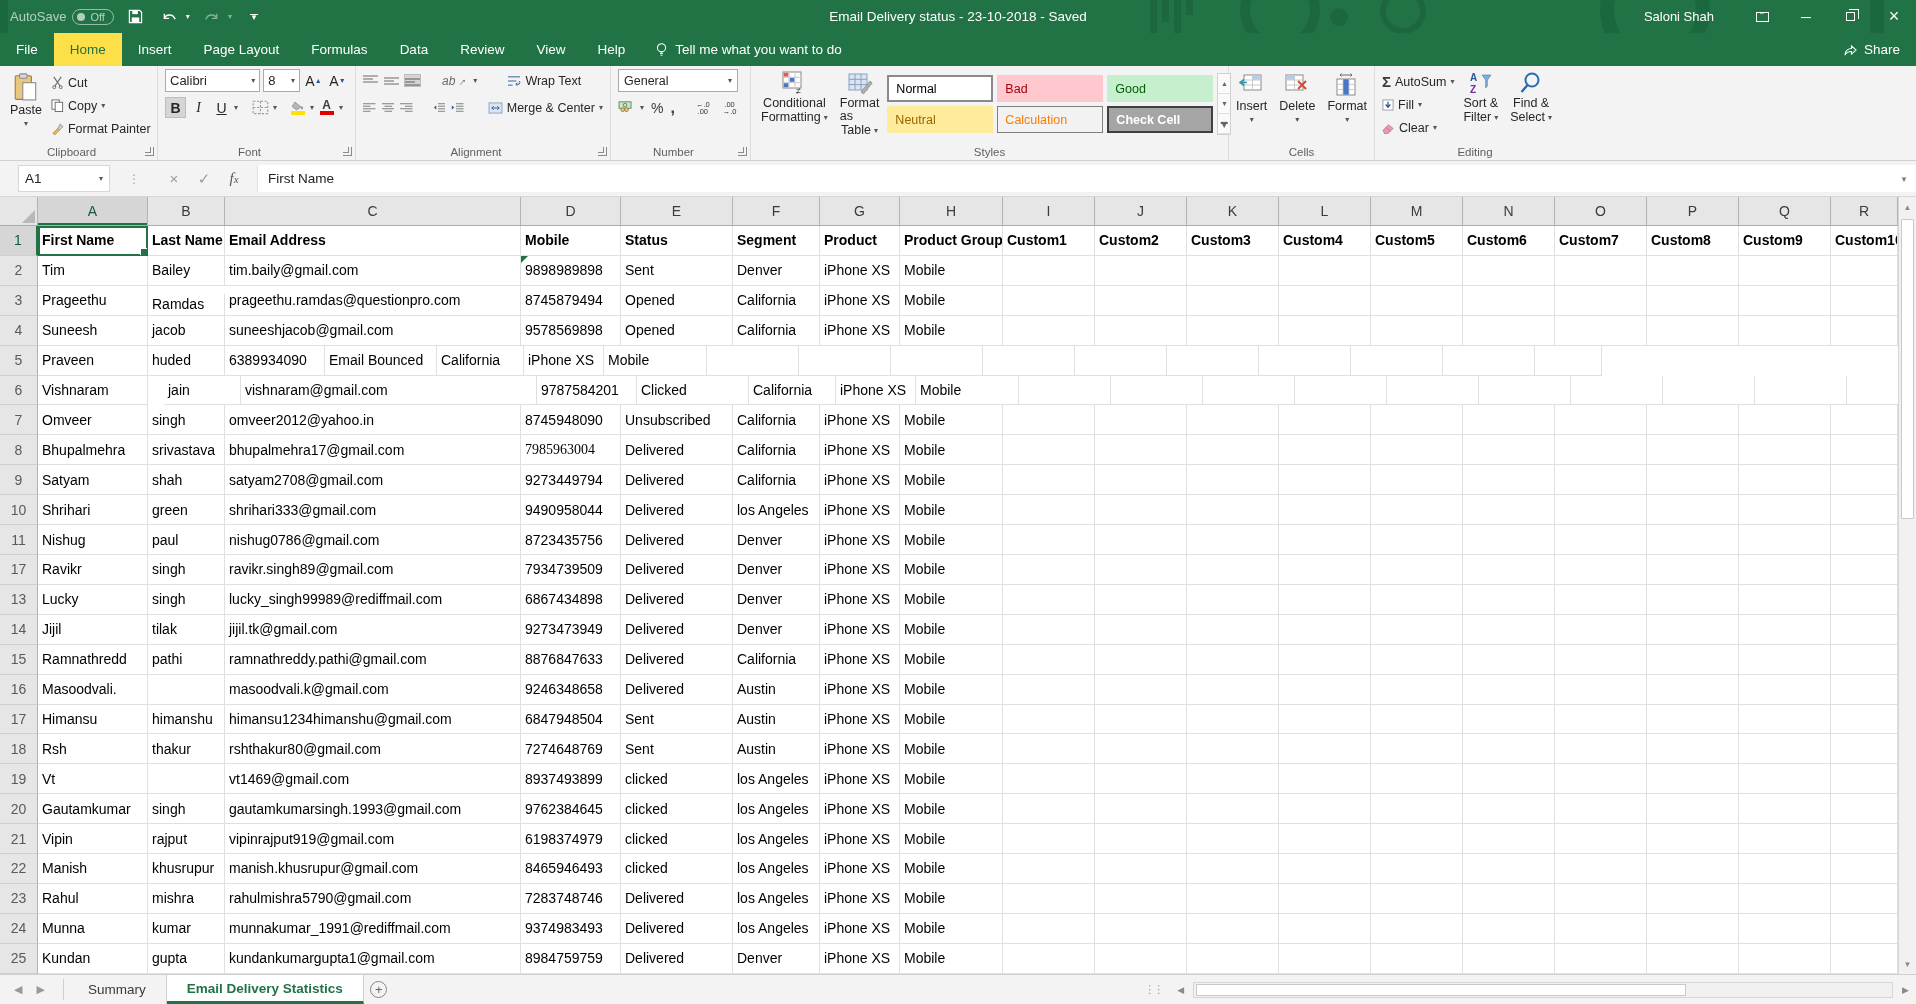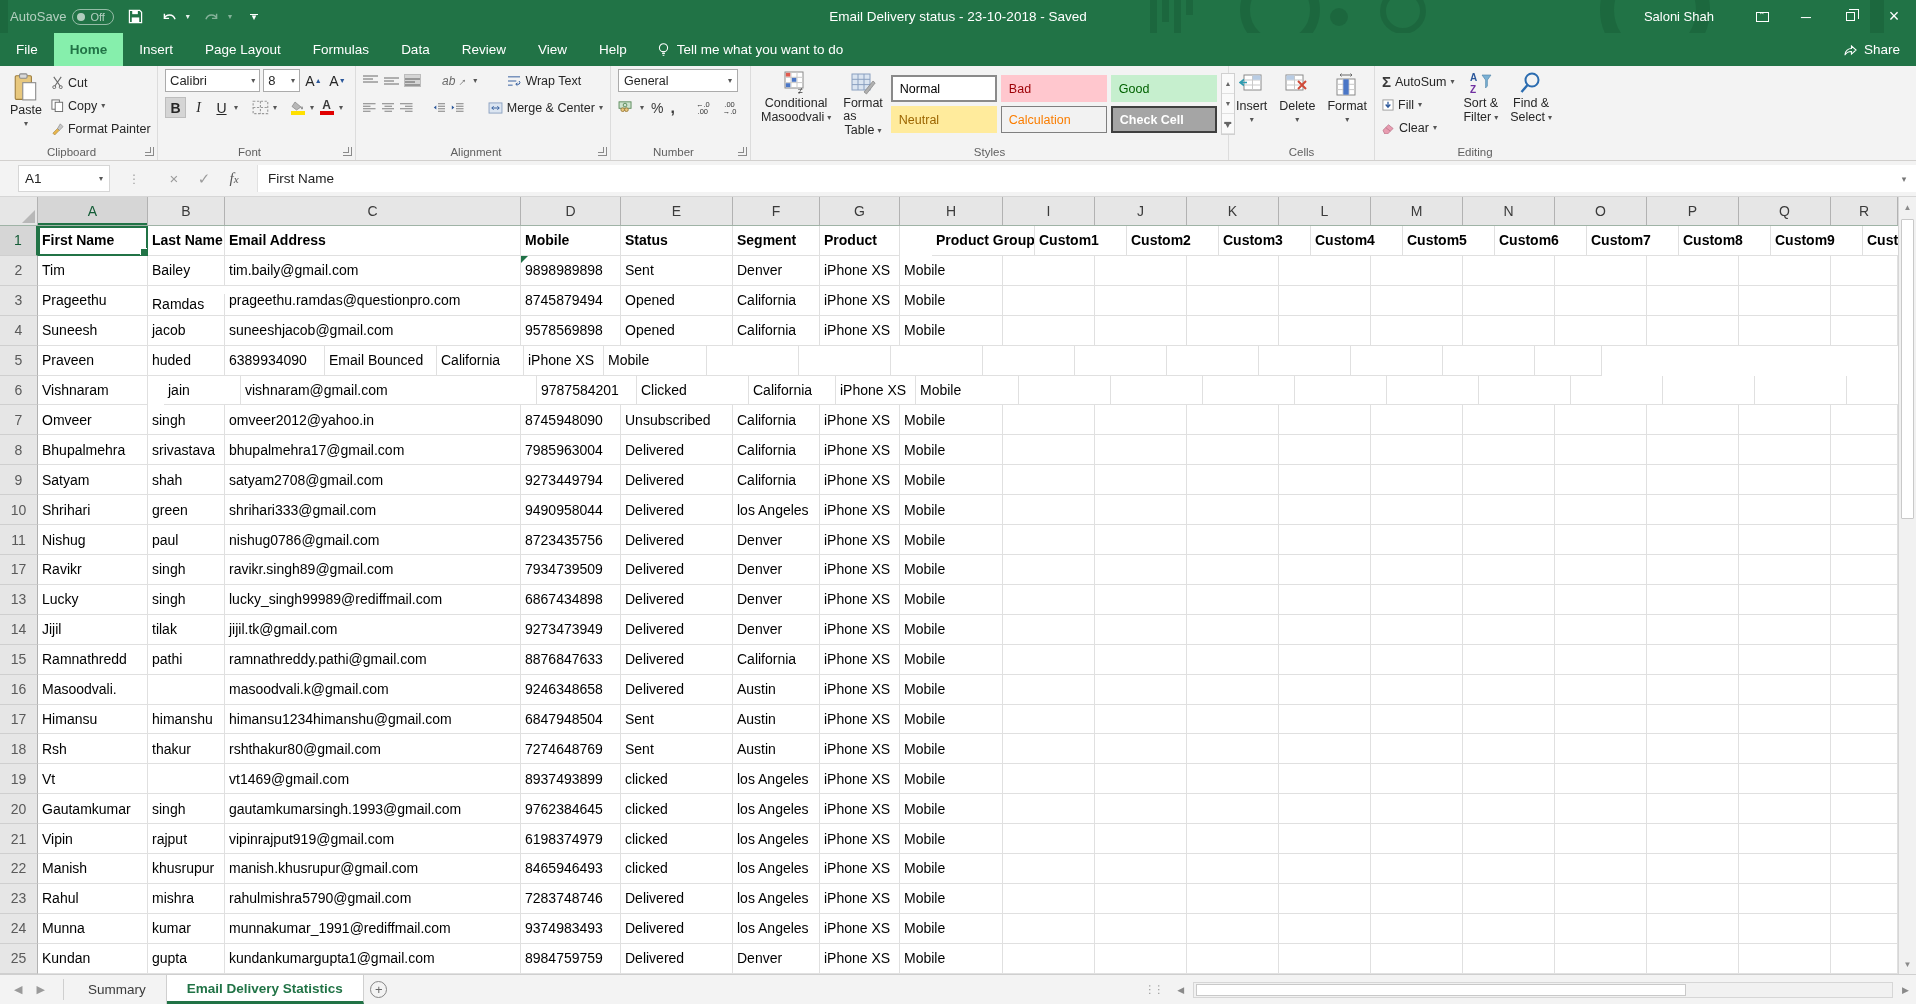--- a/index.html
+++ b/index.html
@@ -24,21 +24,21 @@
   .tb-user { font-size:13px; margin-right:26px; }
   .winbtn { width:44px; height:33px; display:flex; align-items:center; justify-content:center; color:#fff; font-size:14px; }
   .restore-glyph { width:9px; height:9px; border:1px solid #fff; position:relative; }
   .restore-glyph:before { content:""; position:absolute; left:2px; top:-4px; width:9px; height:9px; border:1px solid #fff; border-left:none; border-bottom:none; }
   .ribbonopt-glyph { width:13px; height:10px; border:1px solid #fff; position:relative; }
   .ribbonopt-glyph:before { content:"⌃"; position:absolute; left:2px; top:-2px; font-size:8px; }
 
   
   .tabrow { position:absolute; left:0; top:33px; width:1916px; height:33px; background:#217346; display:flex; align-items:stretch; color:#fff; }
   .rtab { padding:0 16px; display:flex; align-items:center; font-size:13.5px; cursor:default; }
-  .rtab.active { background:#86efac; color:#217346; font-weight:bold; }
+  .rtab.active { background:#fde047; color:#217346; font-weight:normal; }
   .tellme { display:flex; align-items:center; gap:7px; margin-left:14px; font-size:13.5px; color:#fff; }
   .share { margin-left:auto; display:flex; align-items:center; gap:6px; padding-right:16px; font-size:13.5px; }
 
   
   .ribbon { position:absolute; left:0; top:66px; width:1916px; height:95px; background:#f3f3f3; border-bottom:1px solid #d2d0ce; display:flex; }
   .rgroup { position:relative; height:94px; border-right:1px solid #dcdcdc; padding:3px 4px 18px 4px; }
   .glabel { position:absolute; bottom:2px; left:0; right:14px; text-align:center; font-size:11.5px; color:#5f5f5f; }
   .launcher { position:absolute; right:3px; bottom:4px; width:9px; height:9px; border-right:1px solid #8a8a8a; border-bottom:1px solid #8a8a8a; }
   .launcher:before { content:""; position:absolute; right:2px; bottom:2px; width:5px; height:5px; border-right:1px solid #8a8a8a; border-bottom:1px solid #8a8a8a; transform:rotate(0deg); }
   .bigbtn { display:flex; flex-direction:column; align-items:center; justify-content:flex-start; gap:2px; font-size:12.5px; color:#262626; padding:4px 6px; }
@@ -390,21 +390,21 @@
         <svg width="26" height="24" viewBox="0 0 26 24">
             <rect x="2" y="1" width="18" height="16" fill="#fff" stroke="#8a8a8a"></rect>
             <path d="M8 1v16 M14 1v16 M2 6.3h18 M2 11.6h18" stroke="#c9c9c9"></path>
             <rect x="2.8" y="1.8" width="4.5" height="3.8" fill="#e05a4e"></rect>
             <rect x="8.8" y="6.9" width="4.5" height="3.9" fill="#4a76c6"></rect>
             <rect x="2.8" y="12.2" width="4.5" height="4" fill="#4a76c6"></rect>
             <text x="15" y="23" font-size="9" fill="#3a3a3a">≠</text>
           </svg>
         <span style="line-height:13px;">Conditional</span>
         <span style="display:flex; gap:3px; line-height:11px; align-items:center;">
-            <span>Masoodvali</span>
+            <span>Formatting</span>
             <span class="car">▾</span>
           </span>
       </div>
       <div class="bigbtn" style="padding-top:2px;">
         <svg width="26" height="24" viewBox="0 0 26 24">
             <rect x="2" y="3" width="18" height="16" fill="#dbe5f1" stroke="#8aa0c0"></rect>
             <path d="M8 3v16 M14 3v16 M2 8.3h18 M2 13.6h18" stroke="#8aa0c0"></path>
             <path d="M14 21 L23 10 l2.2 2 L16.5 23z" fill="#b0b0b0" stroke="#777" stroke-width=".6"></path>
           </svg>
         <span style="line-height:13px;">Format as</span>
@@ -565,21 +565,21 @@
   <div class="rows" id="grid-rows">
       <div class="srow">
         <div class="rownum selrow">1</div>
         <div class="cell hdr selected" style="width: 110px;">First Name</div>
         <div class="cell hdr" style="width: 77px;">Last Name</div>
         <div class="cell hdr" style="width: 296px;">Email Address</div>
         <div class="cell hdr" style="width: 100px;">Mobile</div>
         <div class="cell hdr" style="width: 112px;">Status</div>
         <div class="cell hdr" style="width: 87px;">Segment</div>
         <div class="cell hdr" style="width: 80px;">Product</div>
-        <div class="cell hdr" style="width: 103px; margin-left: 32px;">Product Group</div>
+        <div class="cell hdr" style="width: 103px;">Product Group</div>
         <div class="cell hdr" style="width: 92px;">Custom1</div>
         <div class="cell hdr" style="width: 92px;">Custom2</div>
         <div class="cell hdr" style="width: 92px;">Custom3</div>
         <div class="cell hdr" style="width: 92px;">Custom4</div>
         <div class="cell hdr" style="width: 92px;">Custom5</div>
         <div class="cell hdr" style="width: 92px;">Custom6</div>
         <div class="cell hdr" style="width: 92px;">Custom7</div>
         <div class="cell hdr" style="width: 92px;">Custom8</div>
         <div class="cell hdr" style="width: 92px;">Custom9</div>
         <div class="cell hdr" style="width: 67px;">Custom10</div>
@@ -707,21 +707,21 @@
         <div class="cell" style="width: 92px;"></div>
         <div class="cell" style="width: 92px;"></div>
         <div class="cell" style="width: 92px;"></div>
         <div class="cell" style="width: 67px;"></div>
       </div>
       <div class="srow">
         <div class="rownum">8</div>
         <div class="cell" style="width: 110px;">Bhupalmehra</div>
         <div class="cell" style="width: 77px;">srivastava</div>
         <div class="cell" style="width: 296px;">bhupalmehra17@gmail.com</div>
-        <div class="cell" style="width: 100px;">7985963004</div>
+        <div class="cell" style="width: 100px; font-family: Liberation Serif, serif;">7985963004</div>
         <div class="cell" style="width: 112px;">Delivered</div>
         <div class="cell" style="width: 87px;">California</div>
         <div class="cell" style="width: 80px;">iPhone XS</div>
         <div class="cell" style="width: 103px;">Mobile</div>
         <div class="cell" style="width: 92px;"></div>
         <div class="cell" style="width: 92px;"></div>
         <div class="cell" style="width: 92px;"></div>
         <div class="cell" style="width: 92px;"></div>
         <div class="cell" style="width: 92px;"></div>
         <div class="cell" style="width: 92px;"></div>

